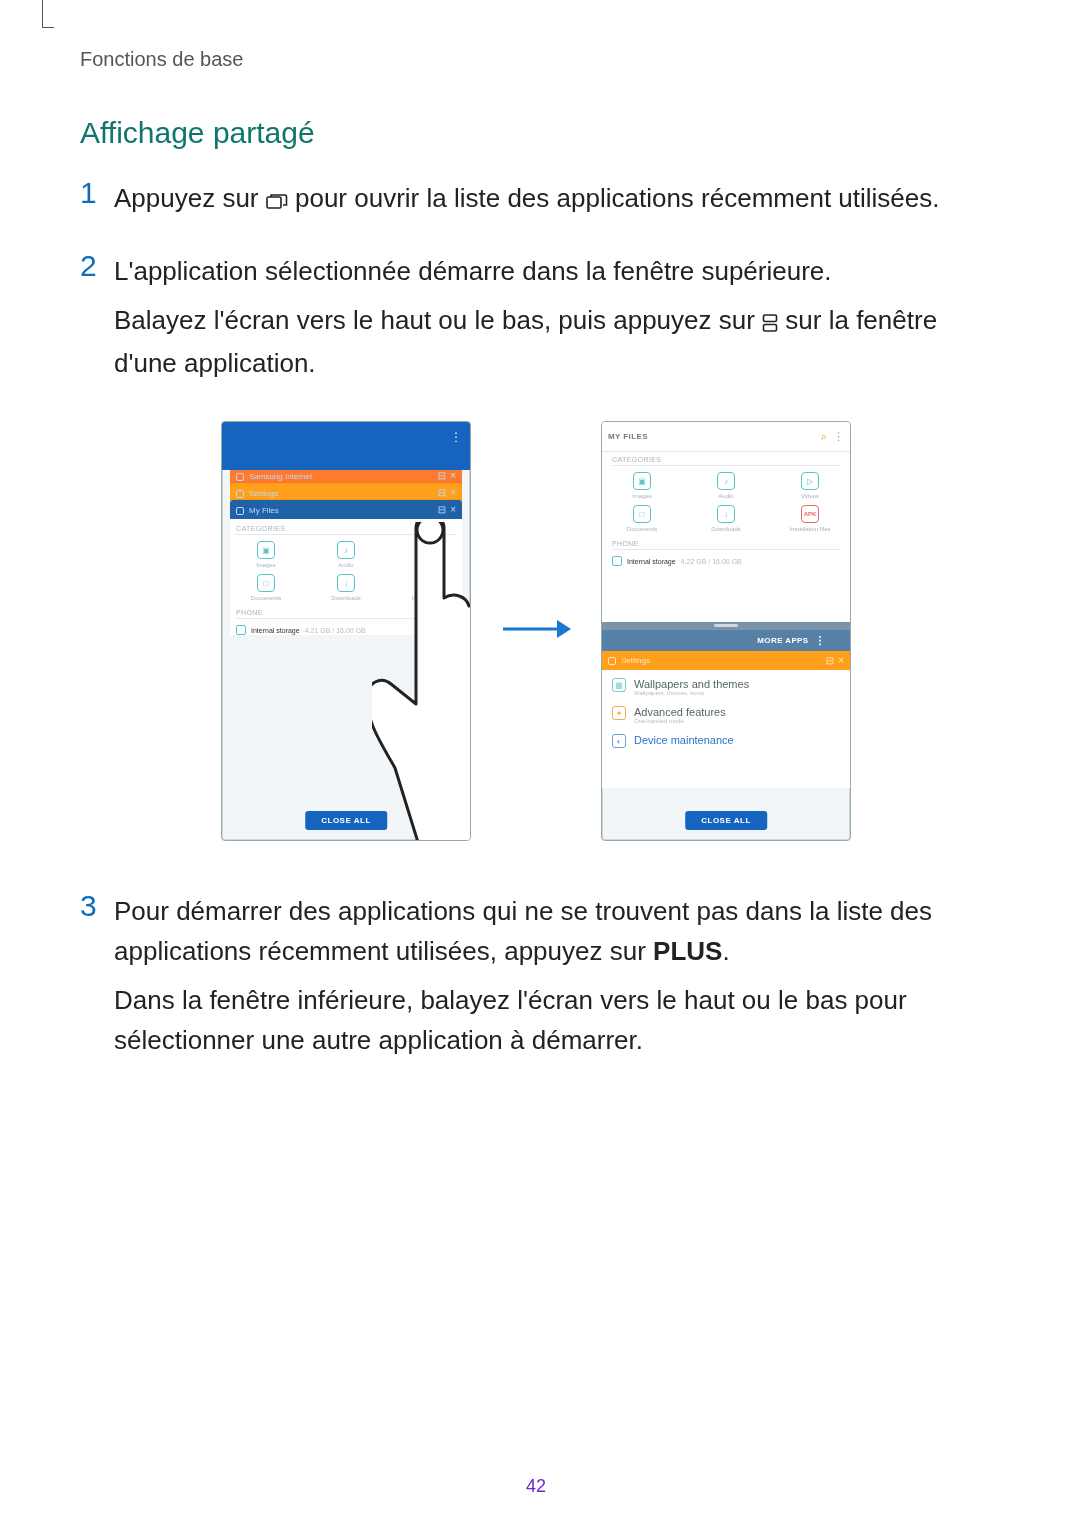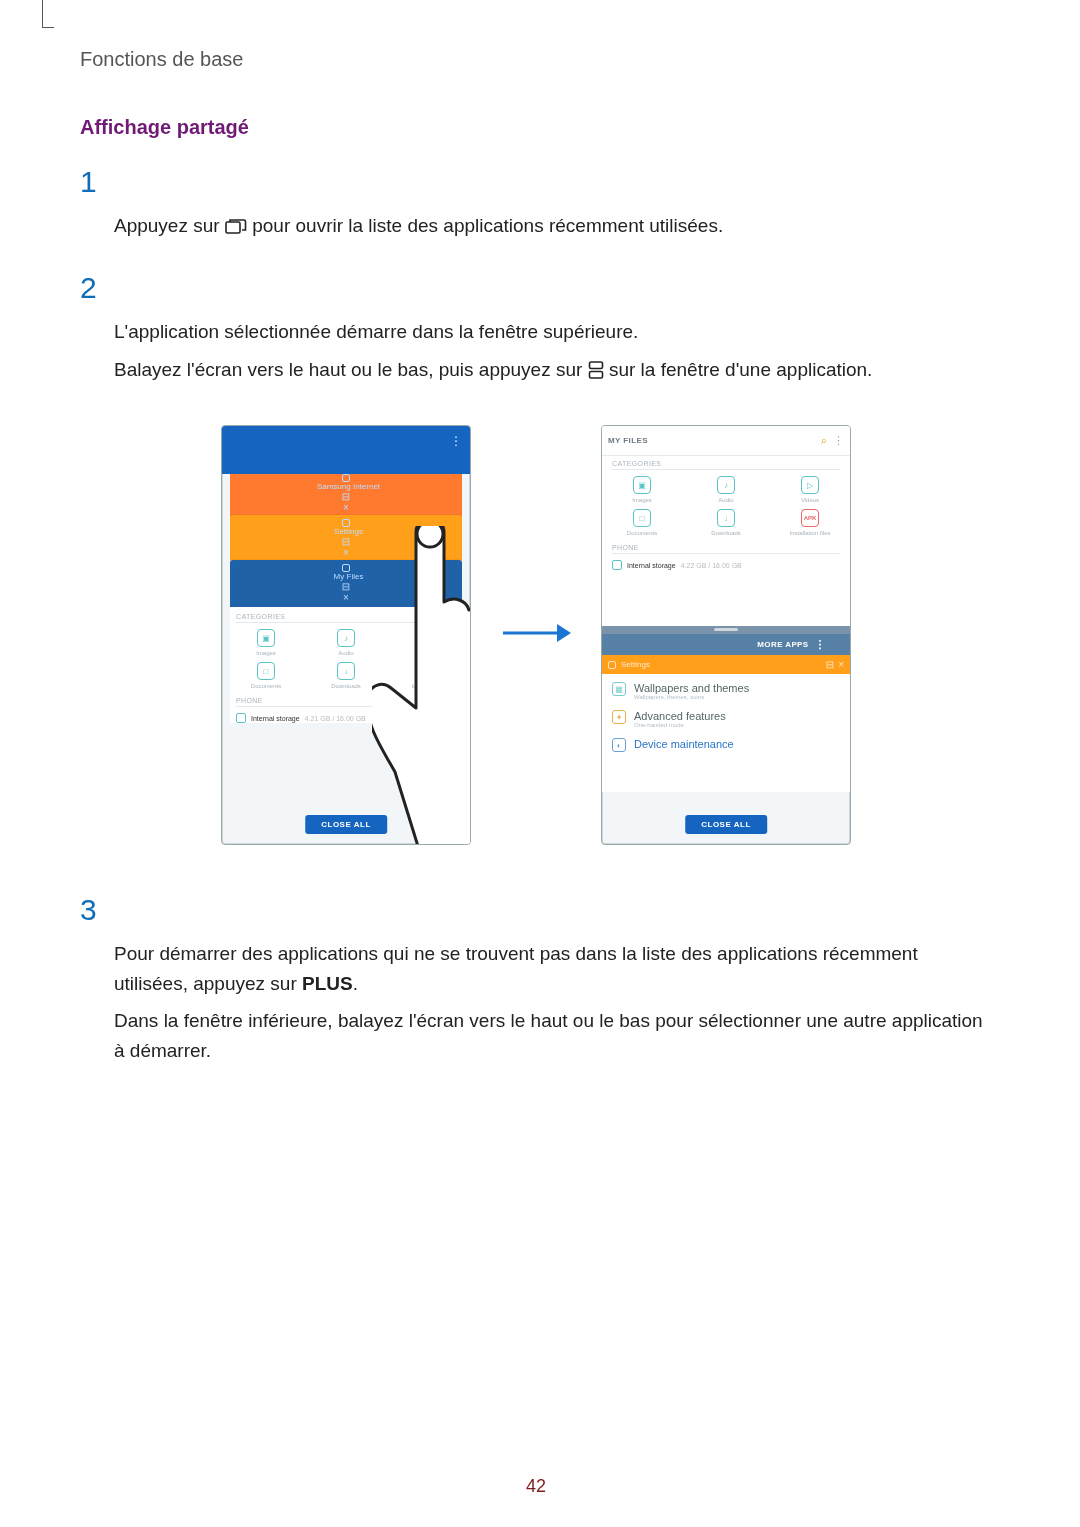--- a/index.html
+++ b/index.html
@@ -1,35 +1,35 @@
 <!DOCTYPE html>
 <html><head>
 <meta charset="utf-8">
 <style>
   * { box-sizing: border-box; margin: 0; padding: 0; }
   html, body { width: 1080px; height: 1527px; background: #fff; font-family: Arial, Helvetica, sans-serif; color: #222; }
   .page { position: relative; width: 1072px; height: 1527px; padding: 40px 80px 0 80px; }
   .tab-notch { position: absolute; top: 0; left: 42px; width: 12px; height: 28px; border-left: 1.5px solid #555; border-bottom: 1.5px solid #555; }
   .breadcrumb { font-size: 20px; color: #555; margin: 8px 0 45px 0; }
-  .heading { font-size: 20px; font-weight: bold; color: #701a75; margin-bottom: 28px; }
+  .heading { font-size: 30px; font-weight: normal; color: #0f766e; margin-bottom: 28px; }
   .steps { list-style: none; }
   .step { display: flex; margin-bottom: 22px; }
   .step-num { font-size: 30px; color: #0f6db8; width: 34px; line-height: 1; }
-  .step-body { flex: 1; font-size: 19px; line-height: 1.55; margin-top: 44px; }
+  .step-body { flex: 1; font-size: 26px; line-height: 1.55; }
   .step-body p { margin-bottom: 8px; }
   .inline-icon { display: inline-block; vertical-align: -3px; }
   .figure-row { display: flex; justify-content: center; align-items: center; gap: 30px; margin: 30px 0 50px 0; }
   .phone { width: 250px; height: 420px; border: 1px solid #9aa; border-radius: 4px; background: #f3f6f8; position: relative; overflow: hidden; box-shadow: 0 0 0 1px #cfd8dc inset; }
   .closeall { position: absolute; bottom: 10px; left: 50%; transform: translateX(-50%); background: #1564c0; color: #fff; font-size: 8px; font-weight: bold; padding: 5px 16px; border-radius: 3px; letter-spacing: 0.5px; }
 
   .p1-topbar { height: 48px; background: #1565c0; position: relative; }
   .p1-topbar .dots { position: absolute; right: 8px; top: 8px; color: #fff; font-size: 12px; }
   .p1-stack { margin-top: -4px; }
   .p1-card { margin: 0 8px; border-radius: 3px 3px 0 0; overflow: hidden; box-shadow: 0 -1px 0 rgba(0,0,0,0.05); }
-  .p1-cardhead { display: flex; align-items: center; font-size: 8px; color: #bcdcff; padding: 4px 6px; flex-direction: column; }
+  .p1-cardhead { display: flex; align-items: flex-end; font-size: 8px; color: #bcdcff; padding: 4px 6px; }
   .p1-cardhead .lbl { flex: 1; margin-left: 5px; }
   .p1-cardhead .hicon { width: 8px; height: 8px; border: 1px solid #bcdcff; border-radius: 2px; }
   .p1-cardhead .split { font-size: 10px; margin: 0 4px; }
   .p1-cardhead .x { font-size: 10px; }
   .p1-c1 { background: #ff7a2f; }
   .p1-c2 { background: #ff9f1a; margin-top: -2px; }
   .p1-c3 .p1-cardhead { background:#1f62a8 }
   .p1-c3 { background:#fff; margin-top:-2px; }
   .p1-c3body { padding: 6px 6px 0 6px; }
   .catlabel { font-size: 7px; color: #a9b4bd; letter-spacing: .4px; border-bottom:1px solid #e4e9ed; padding-bottom:2px; margin-bottom:6px; }
@@ -62,21 +62,21 @@
   .p2-lowbody { background:#fff; padding: 8px 10px 30px 10px; }
   .setrow { display:flex; gap:8px; margin-bottom:10px; }
   .setrow .ric { width:14px;height:14px;border:1px solid #7cc;border-radius:3px; color:#7cc; font-size:8px; display:flex;align-items:center;justify-content:center; }
   .setrow .rictxt .t1 { font-size:11px; color:#566; }
   .setrow .rictxt .t2 { font-size:6px; color:#b3bec6; }
   .setrow.blue .t1 { color:#2a74c7; }
 
   .hand { position:absolute; top:100px; left:150px; pointer-events:none; }
   .hand svg { width: 170px; height: 330px; }
 
-  .page-num { position:absolute; bottom:30px; left:50%; transform:translateX(-50%); font-size:18px; color:#7f1d1d; }
+  .page-num { position:absolute; bottom:30px; left:50%; transform:translateX(-50%); font-size:18px; color:#6d28d9; }
   b { font-weight: bold; }
 </style>
 </head>
 <body>
 
 <div class="page">
   <div class="tab-notch"></div>
   <div class="breadcrumb">Fonctions de base</div>
   <div class="heading">Affichage partagé</div>
 

